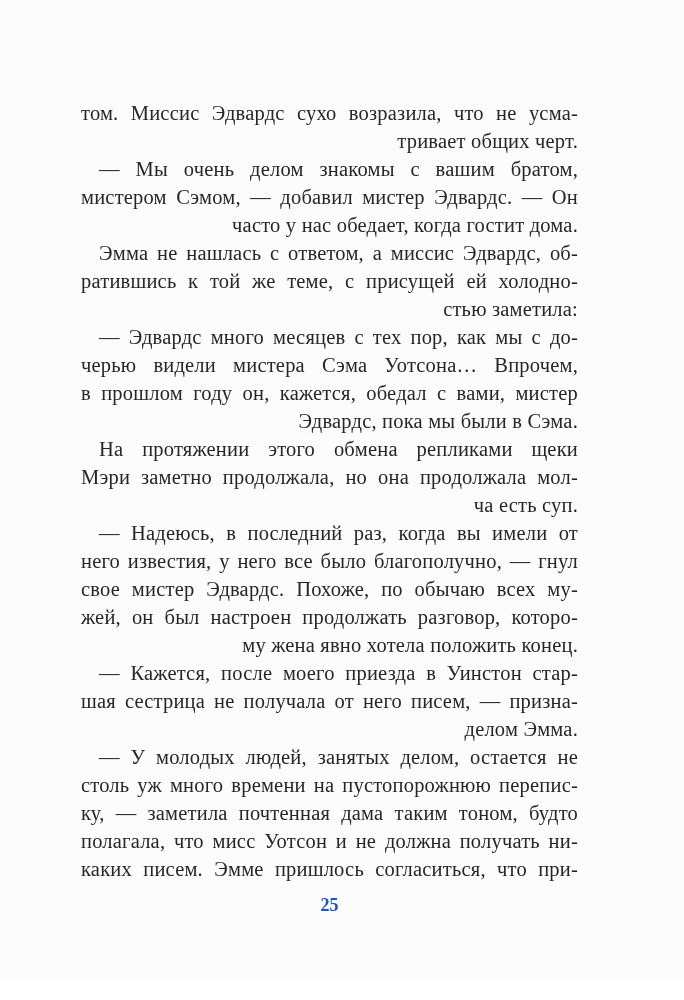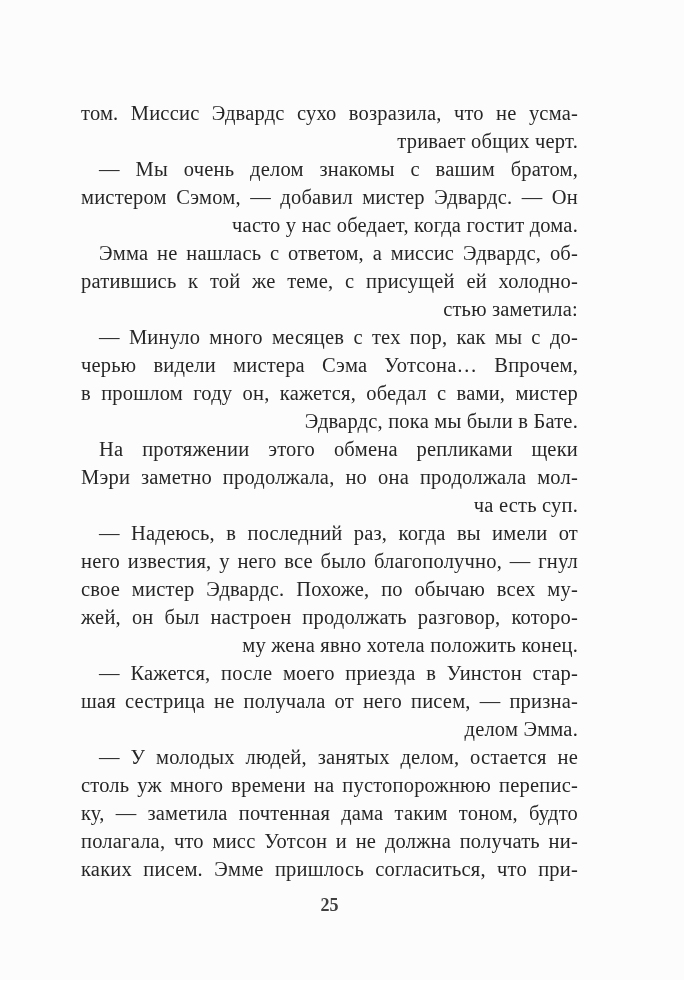--- a/index.html
+++ b/index.html
@@ -40,21 +40,21 @@
     text-indent: 18px;
   }
   .footer {
     position: absolute;
     left: 81px;
     top: 895px;
     width: 497px;
     text-align: center;
     font-size: 18px;
     font-weight: bold;
-    color: #404040;
+    color: #1d4ed8;
   }
 </style>
 </head>
 <body>
 
 <div class="page">
   <div class="text-block" id="text-block">
       <div class="para">
         <div class="line just">том. Миссис Эдвардс сухо возразила, что не усма-</div>
         <div class="line">тривает общих черт.</div>
@@ -63,24 +63,24 @@
         <div class="line indent just">— Мы очень делом знакомы с вашим братом,</div>
         <div class="line just">мистером Сэмом, — добавил мистер Эдвардс. — Он</div>
         <div class="line">часто у нас обедает, когда гостит дома.</div>
       </div>
       <div class="para">
         <div class="line indent just">Эмма не нашлась с ответом, а миссис Эдвардс, об-</div>
         <div class="line just">ратившись к той же теме, с присущей ей холодно-</div>
         <div class="line">стью заметила:</div>
       </div>
       <div class="para">
-        <div class="line indent just">— Минуло много месяцев с тех пор, как мы с до-</div>
+        <div class="line indent just">— Эдвардс много месяцев с тех пор, как мы с до-</div>
         <div class="line just">черью видели мистера Сэма Уотсона… Впрочем,</div>
         <div class="line just">в прошлом году он, кажется, обедал с вами, мистер</div>
-        <div class="line">Эдвардс, пока мы были в Бате.</div>
+        <div class="line">Эдвардс, пока мы были в Сэма.</div>
       </div>
       <div class="para">
         <div class="line indent just">На протяжении этого обмена репликами щеки</div>
         <div class="line just">Мэри заметно продолжала, но она продолжала мол-</div>
         <div class="line">ча есть суп.</div>
       </div>
       <div class="para">
         <div class="line indent just">— Надеюсь, в последний раз, когда вы имели от</div>
         <div class="line just">него известия, у него все было благополучно, — гнул</div>
         <div class="line just">свое мистер Эдвардс. Похоже, по обычаю всех му-</div>

